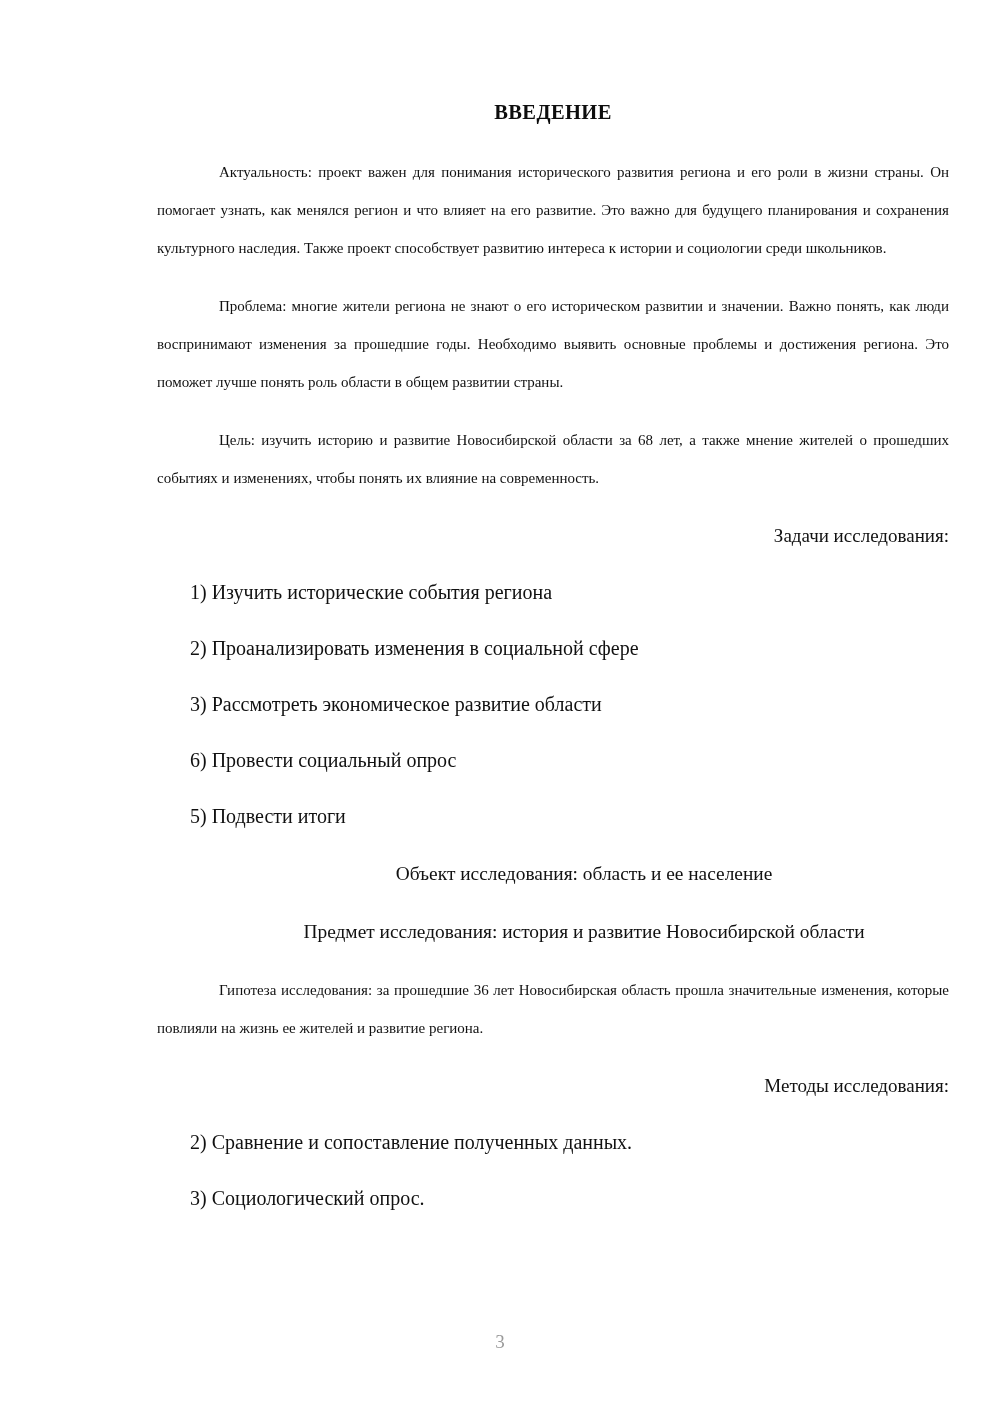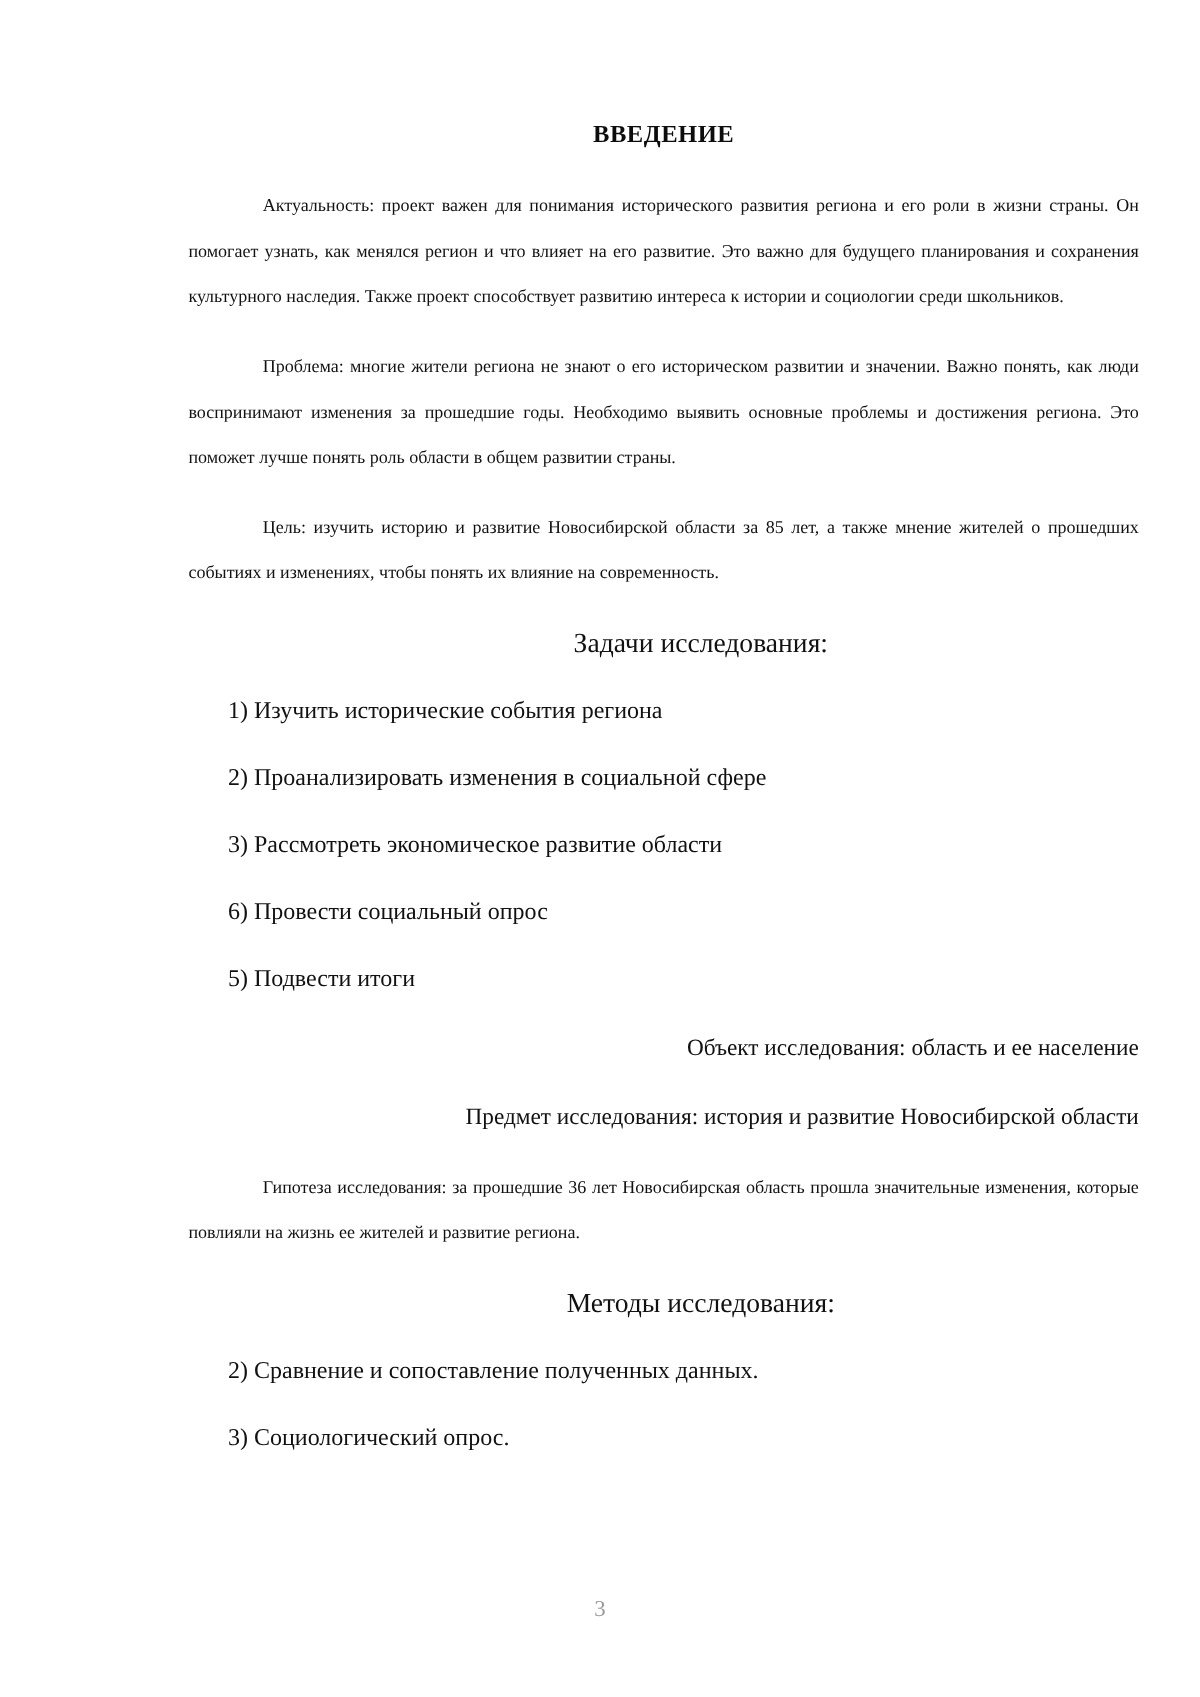--- a/index.html
+++ b/index.html
@@ -41,23 +41,23 @@
     text-indent: 62px;
     margin: 0;
     padding-top: 20px;
     color: #111111;
     hyphens: none;
   }
   .para-first {
     padding-top: 26px;
   }
   .lead-line {
-    font-size: 23px;
+    font-size: 19px;
     line-height: 38px;
-    text-align: center;
+    text-align: right;
     text-indent: 62px;
     margin: 0;
     padding-top: 20px;
     color: #111111;
   }
   .list-block {
     margin: 0;
     padding: 0;
     list-style: none;
   }
@@ -67,21 +67,21 @@
     text-align: left;
     margin: 0;
     padding-top: 18px;
     padding-left: 33px;
     color: #111111;
     white-space: nowrap;
   }
   .indent-line {
     font-size: 19.4px;
     line-height: 38px;
-    text-align: right;
+    text-align: center;
     text-indent: 62px;
     margin: 0;
     padding-top: 20px;
     color: #111111;
   }
   .page-number {
     position: absolute;
     left: 0;
     right: 0;
     top: 1332px;
@@ -97,21 +97,21 @@
 <div class="page">
 
   <div class="doc-body">
 
     <h1 class="doc-title" id="title-el">ВВЕДЕНИЕ</h1>
 
     <p class="para para-first">Актуальность: проект важен для понимания исторического развития региона и его роли в жизни страны. Он помогает узнать, как менялся регион и что влияет на его развитие. Это важно для будущего планирования и сохранения культурного наследия. Также проект способствует развитию интереса к истории и социологии среди школьников.</p>
 
     <p class="para">Проблема: многие жители региона не знают о его историческом развитии и значении. Важно понять, как люди воспринимают изменения за прошедшие годы. Необходимо выявить основные проблемы и достижения региона. Это поможет лучше понять роль области в общем развитии страны.</p>
 
-    <p class="para">Цель: изучить историю и развитие Новосибирской области за 85 лет, а также мнение жителей о прошедших событиях и изменениях, чтобы понять их влияние на современность.</p>
+    <p class="para">Цель: изучить историю и развитие Новосибирской области за 68 лет, а также мнение жителей о прошедших событиях и изменениях, чтобы понять их влияние на современность.</p>
 
     <p class="lead-line">Задачи исследования:</p>
 
     <ul class="list-block">
       <li class="list-item">1) Изучить исторические события региона</li>
       <li class="list-item">2) Проанализировать изменения в социальной сфере</li>
       <li class="list-item">3) Рассмотреть экономическое развитие области</li>
       <li class="list-item">6) Провести социальный опрос</li>
       <li class="list-item">5) Подвести итоги</li>
     </ul>

